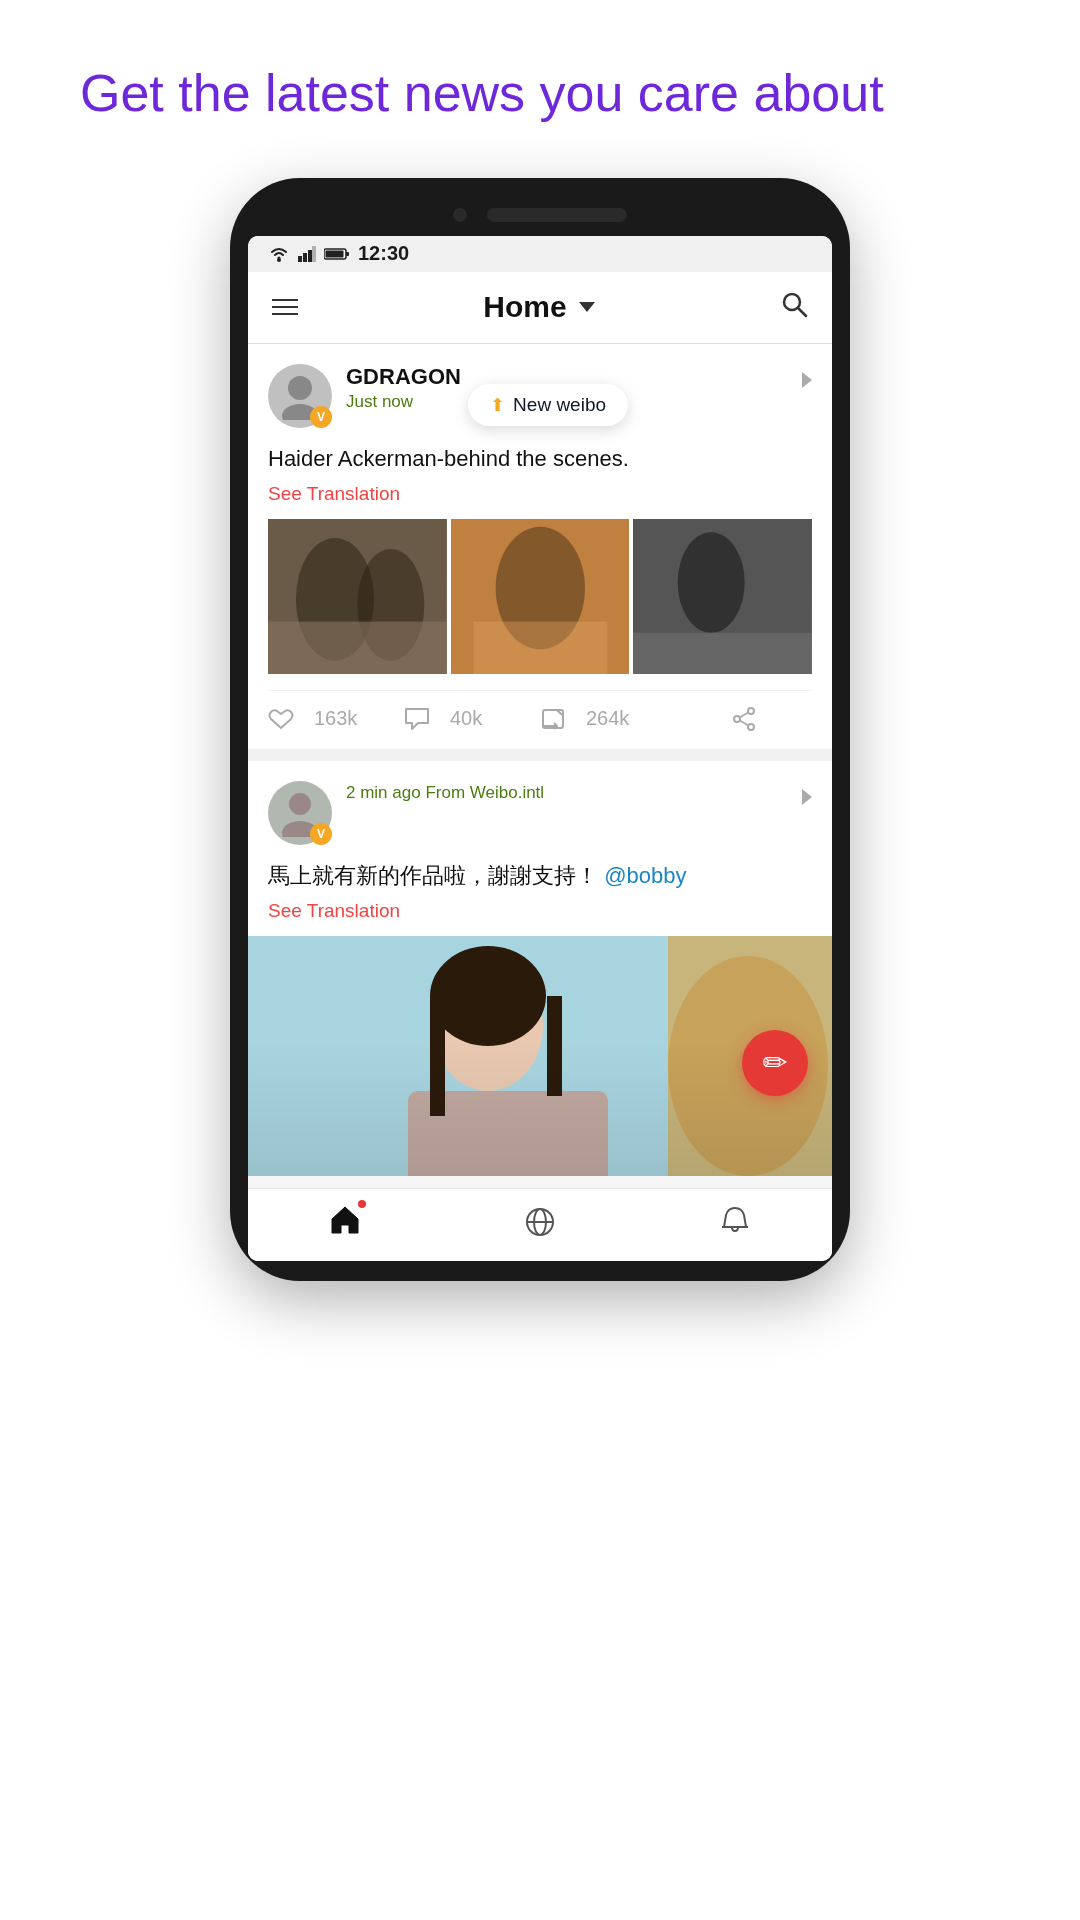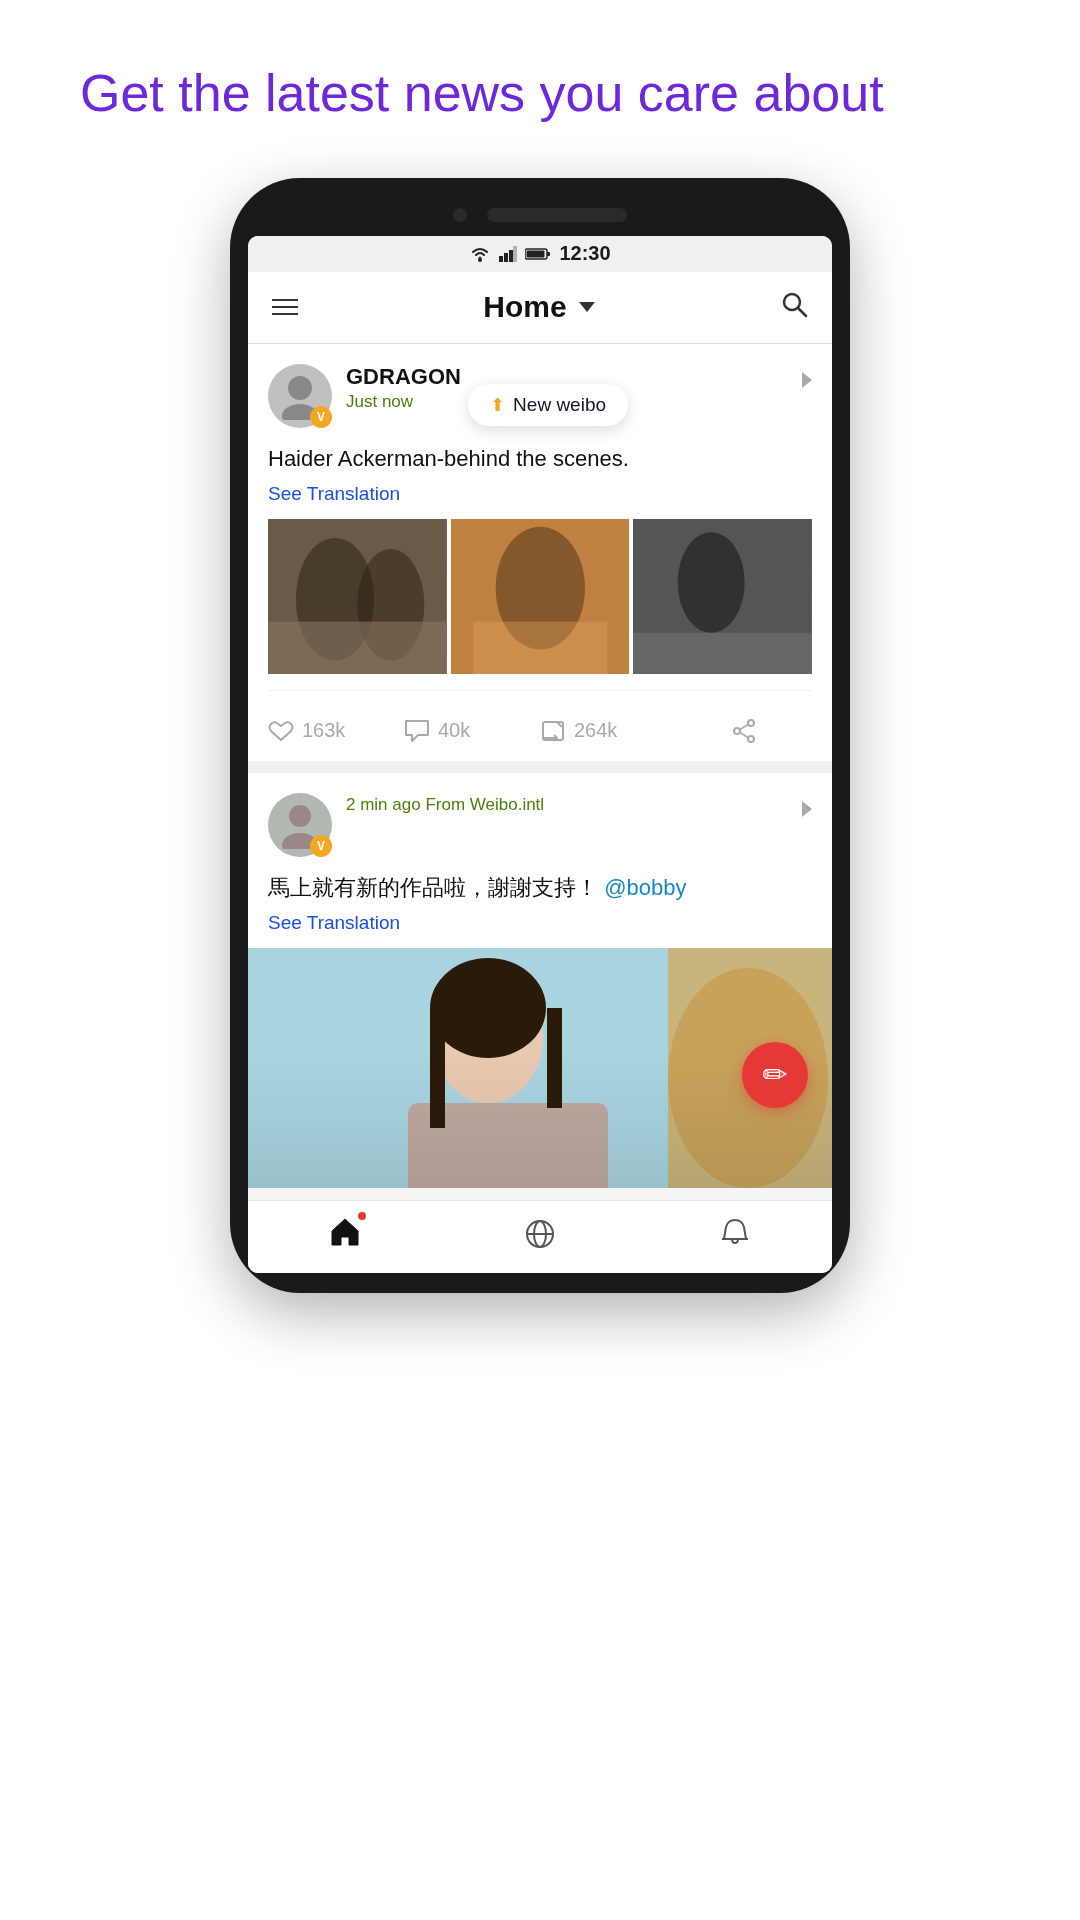--- a/index.html
+++ b/index.html
@@ -57,21 +57,21 @@
       background: #f5f5f5;
       border-radius: 10px;
       overflow: hidden;
       width: 100%;
     }
 
     
     .status-bar {
       background: #f0f0f0;
       display: flex;
-      justify-content: center;
+      justify-content: flex-start;
       align-items: center;
       padding: 8px 20px;
       gap: 10px;
       height: 36px;
     }
     .status-icons {
       display: flex;
       align-items: center;
       gap: 8px;
     }
@@ -224,21 +224,21 @@
     }
 
     .post-text {
       font-size: 22px;
       color: #111;
       margin: 14px 0 8px 0;
       line-height: 1.5;
     }
     .see-translation {
       font-size: 19px;
-      color: #1d4ed8;
+      color: #ef4444;
       margin-bottom: 14px;
       cursor: pointer;
     }
     .mention {
       color: #1a86c7;
     }
 
     
     .image-grid-3 {
       display: grid;
@@ -262,24 +262,23 @@
     .post-actions {
       display: flex;
       align-items: center;
       padding: 16px 0 18px 0;
       border-top: 1px solid #f0f0f0;
       gap: 0;
     }
     .action-item {
       display: flex;
       align-items: center;
-      gap: 8px;
+      gap: 20px;
       flex: 1;
       cursor: pointer;
-      margin-top: 12px;
     }
     .action-count {
       font-size: 20px;
       color: #aaa;
     }
     .action-share {
       display: flex;
       align-items: center;
       justify-content: center;
       cursor: pointer;

